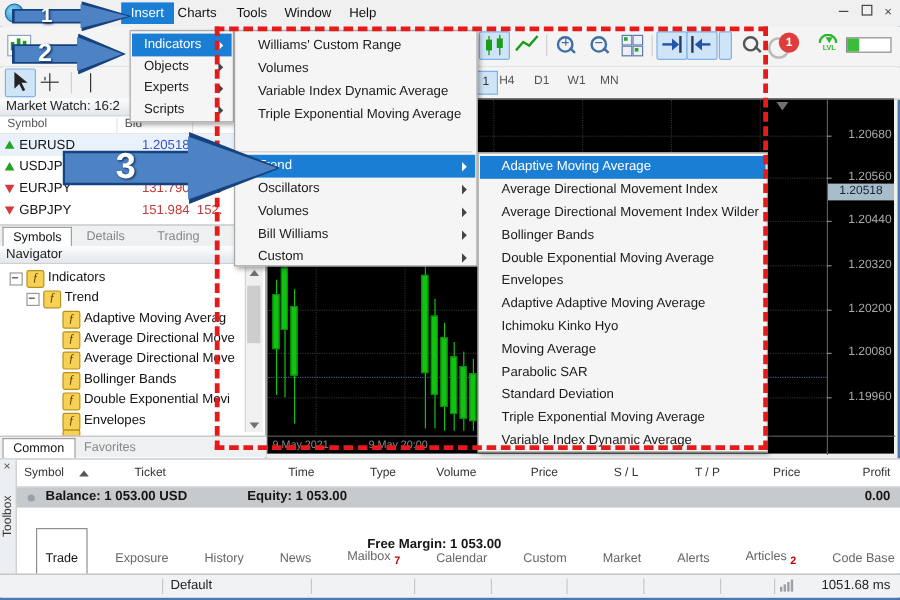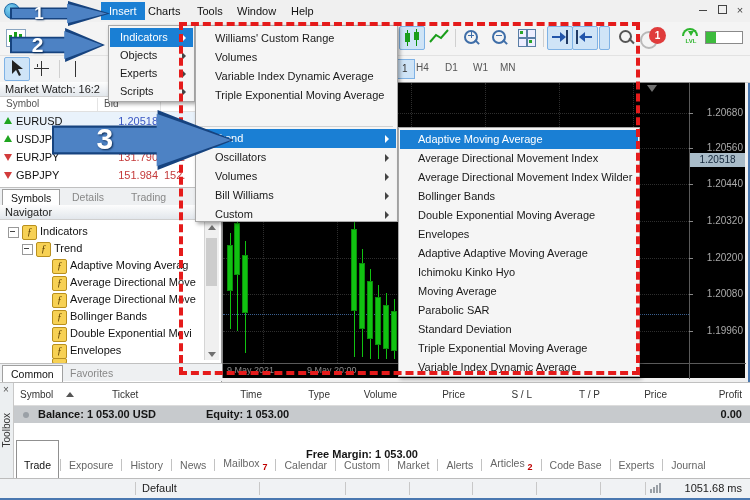--- a/index.html
+++ b/index.html
@@ -70,21 +70,21 @@
      clip-path:polygon(0 28%,58% 28%,58% 3%,100% 50%,58% 97%,58% 72%,0 72%);}
   .barrow .n{position:absolute;left:0;width:58%;top:50%;transform:translateY(-52%);
      text-align:center;color:#fff;font-weight:bold;text-shadow:1px 1px 2px #0a2a55;}
   
   #toolbox{position:absolute;left:0;top:382px;width:750px;height:96px;background:#fff;border-top:1px solid #c0c0c0;box-sizing:border-box;}
   #tbstrip{position:absolute;left:0;top:0;width:14px;height:96px;background:#eceff1;border-right:1px solid #c8c8c8;box-sizing:border-box;}
   .colh{position:absolute;top:6px;font-size:10px;color:#333;height:12px;line-height:12px;}
   .colr{width:50px;text-align:right;}
   #balrow{position:absolute;left:14px;top:23px;width:736px;height:17px;background:#c7cacd;line-height:17px;font-weight:bold;color:#151515;}
   #tbtabs{position:absolute;left:16px;top:70px;right:4px;height:24px;display:flex;align-items:center;}
-  .tbtab{padding:18px 7px;color:#666;font-size:10.5px;white-space:nowrap;}
+  .tbtab{padding:18px 7px;color:#666;font-size:10.5px;white-space:nowrap;margin-left:14px;}
   .tbtab.active{background:#fff;border:1px solid #909090;color:#111;}
   .tbsep{width:1px;height:12px;background:#c2c2c2;margin:0 1px;}
   .tbadge{color:#c00000;font-size:9px;font-weight:bold;vertical-align:sub;}
   
   #status{position:absolute;left:0;top:478px;width:750px;height:20px;background:#f0f2f4;border-top:1px solid #bcbcbc;box-sizing:border-box;}
   .sdiv{position:absolute;top:3px;width:1px;height:13px;background:#c8c8c8;}
   .sbar{position:absolute;bottom:5px;width:2px;background:#9aa0a6;}
 </style>
 </head>
 <body>

